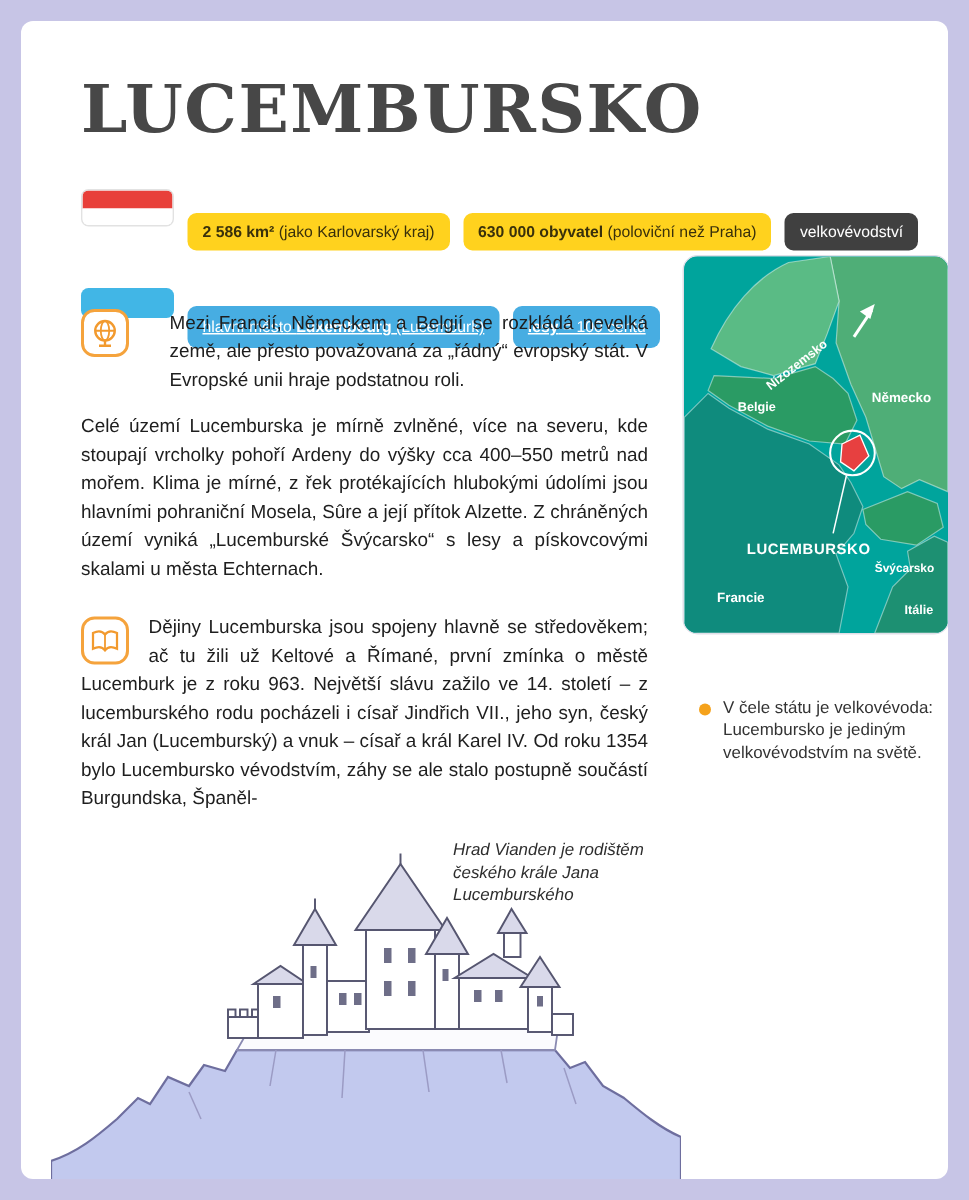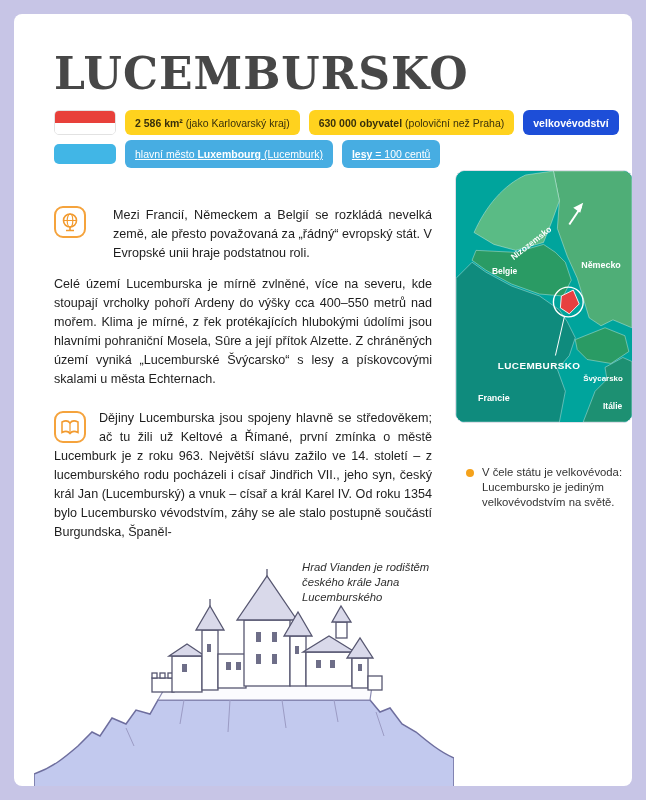--- a/index.html
+++ b/index.html
@@ -18,24 +18,24 @@
   
   .facts { position:absolute; left:40px; top:96px; width:566px; }
   .facts-row { display:flex; gap:9px; margin-bottom:5px; align-items:center; }
   .flag-seg { width:62px; flex:0 0 62px; border-radius:5px; overflow:hidden;
               border:1px solid #e2e2e2; }
   .flag-top { height:25px; display:flex; flex-direction:column; }
   .flag-top .stripe-r { flex:1.05; background:#e8403a; }
   .flag-top .stripe-w { flex:1; background:#ffffff; }
   .flag-bottom { height:20px; background:#41b6e6; border:none; }
   .badge { border-radius:6px; padding:0 10px; font-size:10.5px; white-space:nowrap;
-           display:flex; align-items:center; height:25px; }
+           display:flex; align-items:center; height:25px;margin-top:32px; }
   .facts-row.r2 .badge { height:28px;text-decoration:underline; }
   .badge.yellow { background:#ffd21e; color:#39300b; }
-  .badge.orange { background:#1d4ed8; color:#ffffff; font-weight:700; }
+  .badge.orange { background:#404040; color:#ffffff; font-weight:400; }
   .badge.blue   { background:#47ade2; color:#ffffff; }
   .badge b { font-weight:700; }
 
   
   .main { position:absolute; left:40px; top:192px; width:378px;
           font-size:12.6px; line-height:19px; color:#1e1e1e; text-align:justify; }
   .para-flex { display:flex; gap:27px; margin-bottom:12px; }
   .iconbox { flex:0 0 32px; width:32px; height:32px; border:2px solid #f5a33c;
              border-radius:9px; display:flex; align-items:center; justify-content:center;
              background:#fff; }

